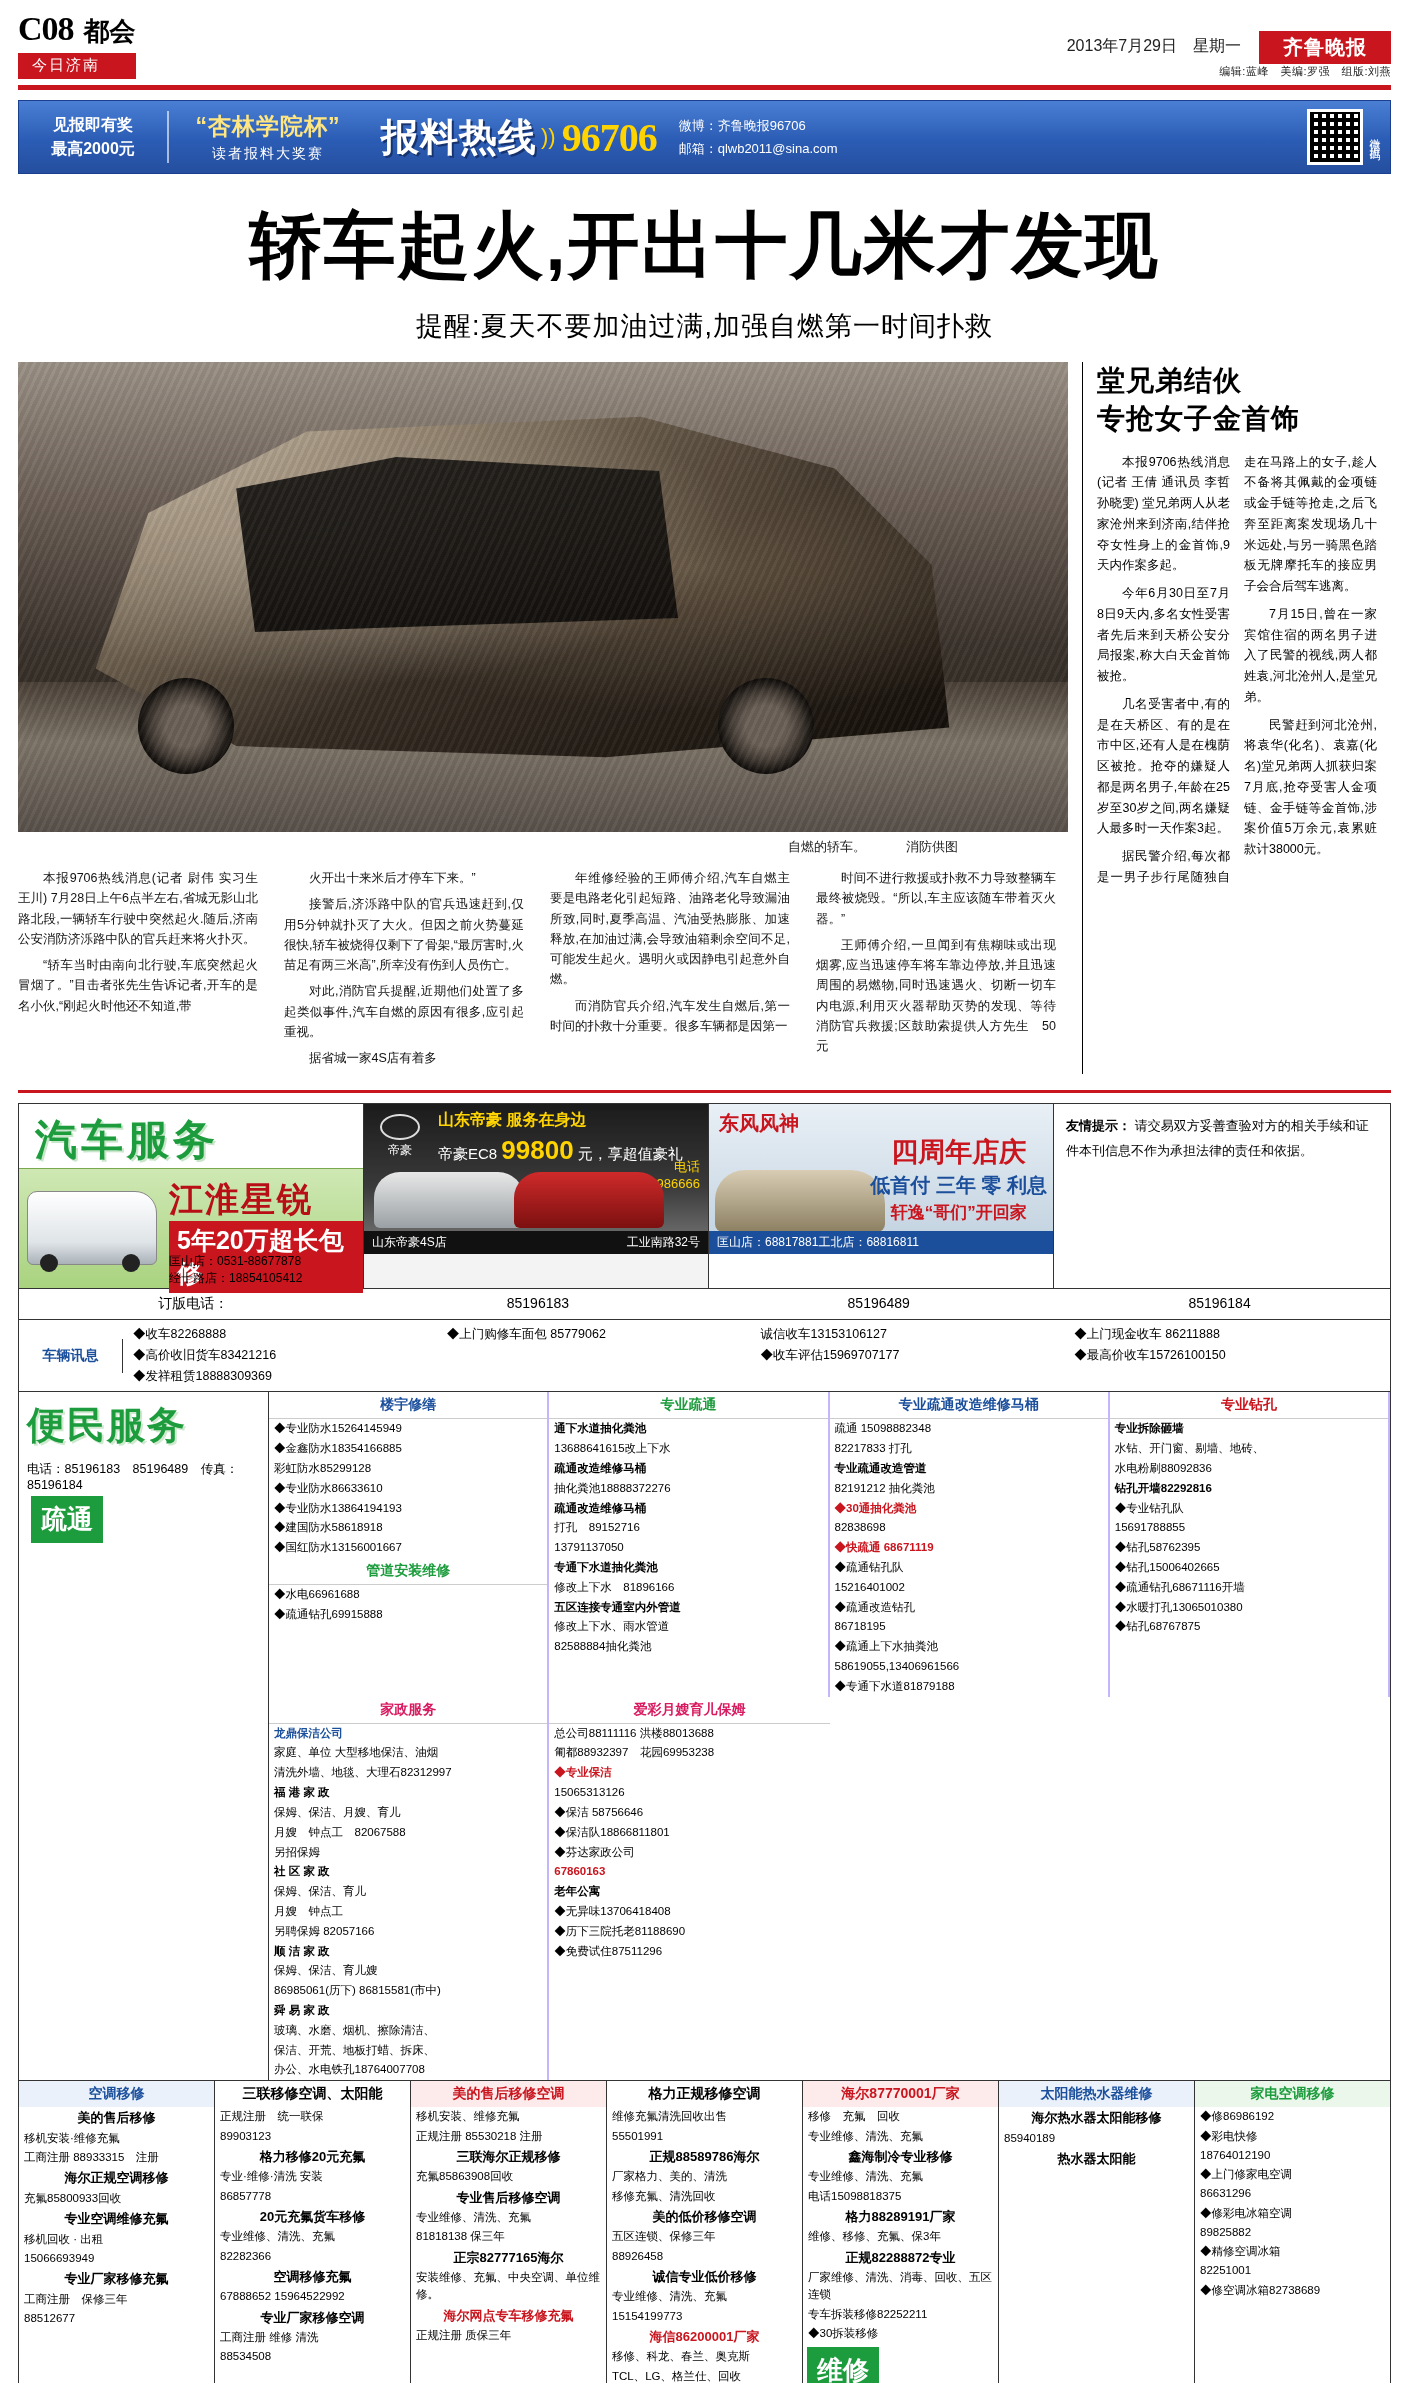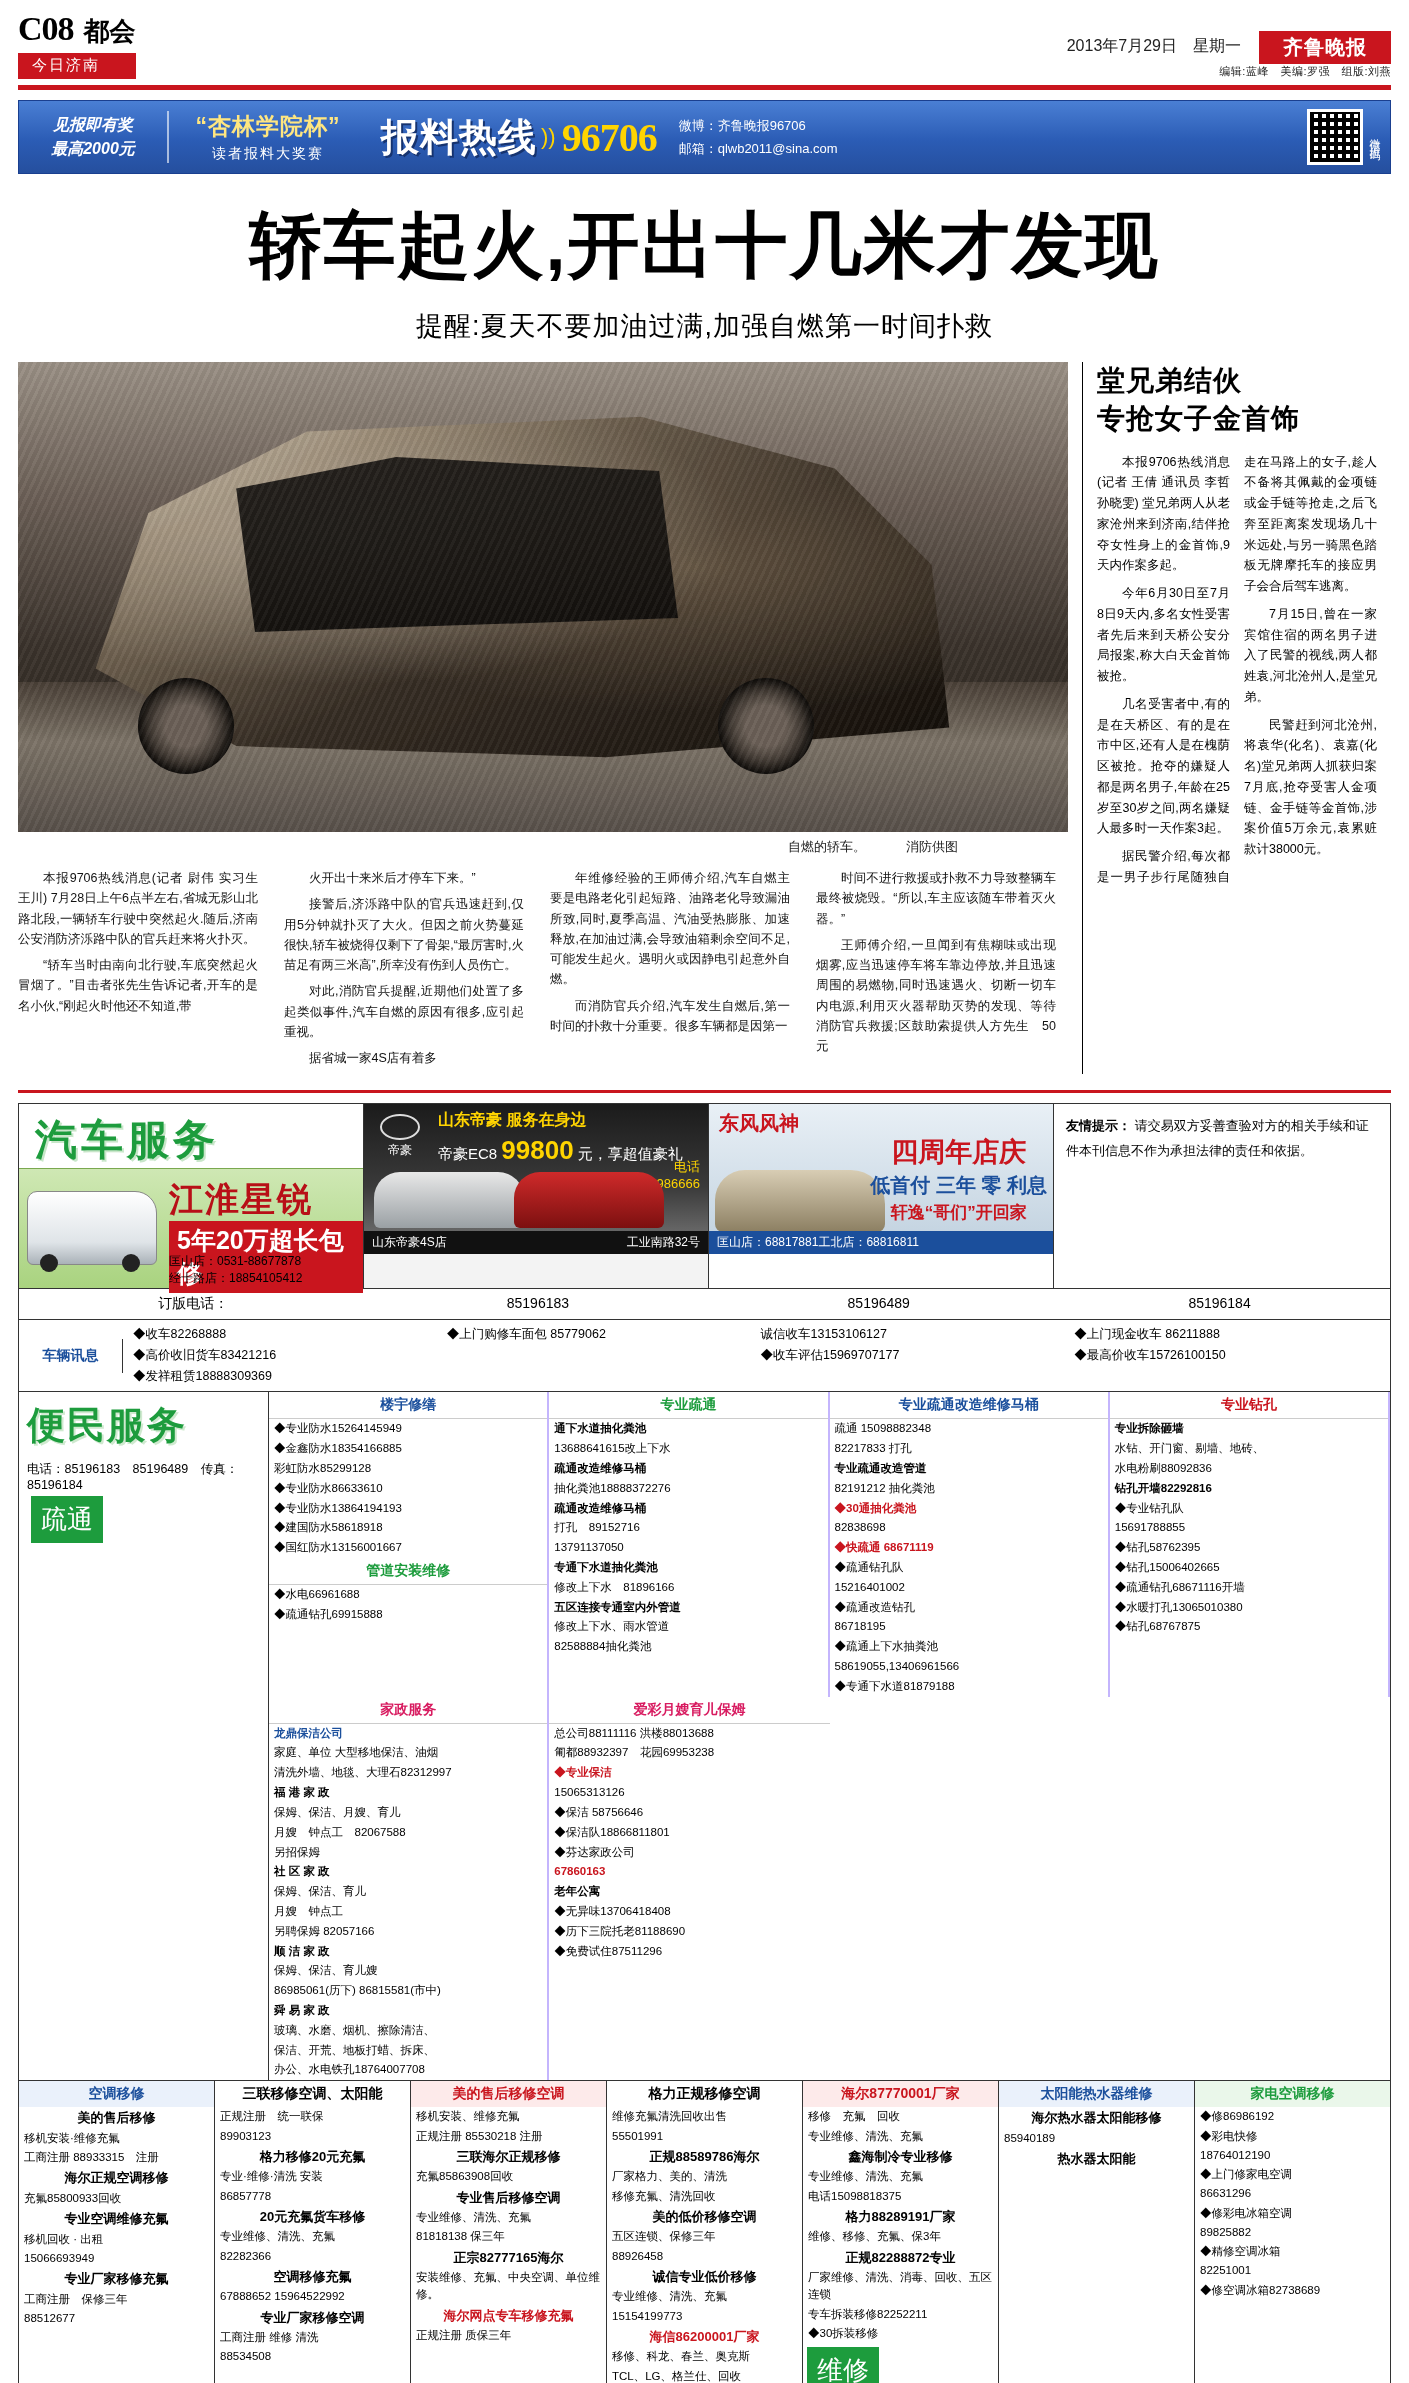--- a/index.html
+++ b/index.html
@@ -32,21 +32,21 @@
   }
   .mh-rowtop { display:flex; align-items:center; gap:6px;}
   .redline { height: 5px; background: #c9151e; margin-top: 6px; }
 
   
   .hotline {
     margin-top: 10px; height: 74px; border: 1px solid #1a3f8f;
     background: linear-gradient(180deg,#4a7fd4 0%, #2b5cb5 55%, #254f9e 100%);
     display: flex; align-items: center; color: #fff; position: relative;
   }
-  .hl-prize { width: 148px; text-align: center; font-size: 16px; line-height: 1.5; font-weight: bold; color:#fff;font-style:italic;}
+  .hl-prize { width: 148px; text-align: center; font-size: 16px; line-height: 1.5; font-weight: bold; color:#fff;}
   .hl-div { width: 2px; height: 52px; background: rgba(255,255,255,.6); }
   .hl-cup { width: 198px; text-align: center; }
   .hl-cup .t1 { font-size: 23px; font-weight: bold; color: #ffe680; letter-spacing: 1px; }
   .hl-cup .t2 { font-size: 14px; margin-top: 3px; letter-spacing: 2px; }
   .hl-big { display:flex; align-items:center; margin-left: 14px; }
   .hl-big .cn { font-size: 38px; font-weight: bold; color:#fff; letter-spacing:1px;
     text-shadow: 2px 2px 0 #16336f; font-family:"Liberation Sans", sans-serif;}
   .hl-num { font-size: 40px; font-weight: bold; color: #ffd400; font-family: "Liberation Serif", serif; margin-left: 6px; letter-spacing:-1px;}
   .hl-wave { margin-left:4px; color:#ffd400; font-size:22px;}
   .hl-contacts { margin-left: 22px; font-size: 13px; line-height: 1.8; }
@@ -179,21 +179,21 @@
   .bottom-grid { display:flex; }
   .bcol { flex:1; border-right:1px solid #333; }
   .bcol:last-child { border-right:none; }
   .bhdr { text-align:center; font-weight:bold; font-size:14px; padding:4px 0; }
   .bhdr.blue { color:#1b4f9c; background:#eaf1fb;}
   .bhdr.red { color:#c9151e; background:#fdeaea;}
   .bhdr.green{ color:#1d9c3d; background:#eaf7ea;}
   .bitem { font-size:11.5px; line-height:1.5; padding:1px 5px; }
   .bitem.t { font-weight:bold; font-size:13px; text-align:center; }
   .bitem.red { color:#c9151e; }
-  .badge { display:inline-block; background:#1d9c3d; color:#fff; font-weight:normal; font-size:26px; padding:6px 10px; margin:4px;}
+  .badge { display:inline-block; background:#1d9c3d; color:#fff; font-weight:bold; font-size:26px; padding:6px 10px; margin:4px;}
 </style>
 </head>
 <body>
 
 <div class="page">
 
   <div class="masthead">
     <div class="mh-leftwrap">
       <div class="mh-left">
         <div class="mh-pageno">C08</div>

